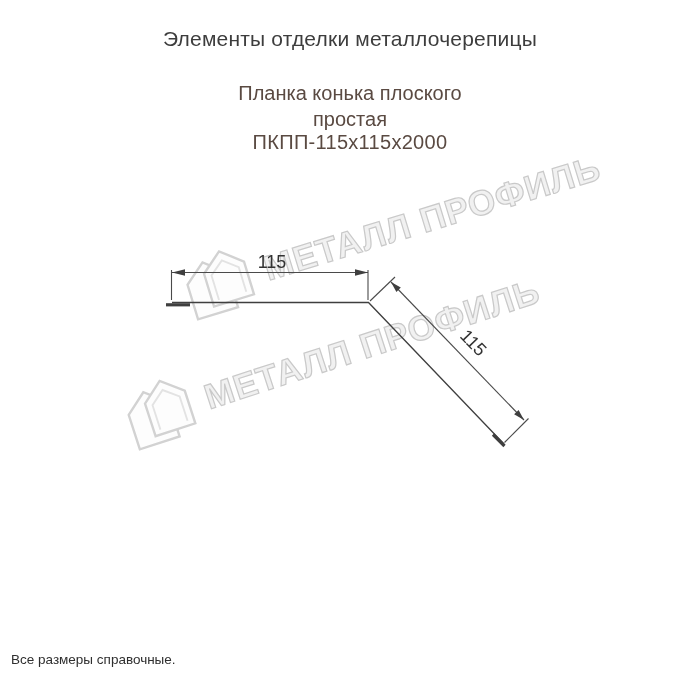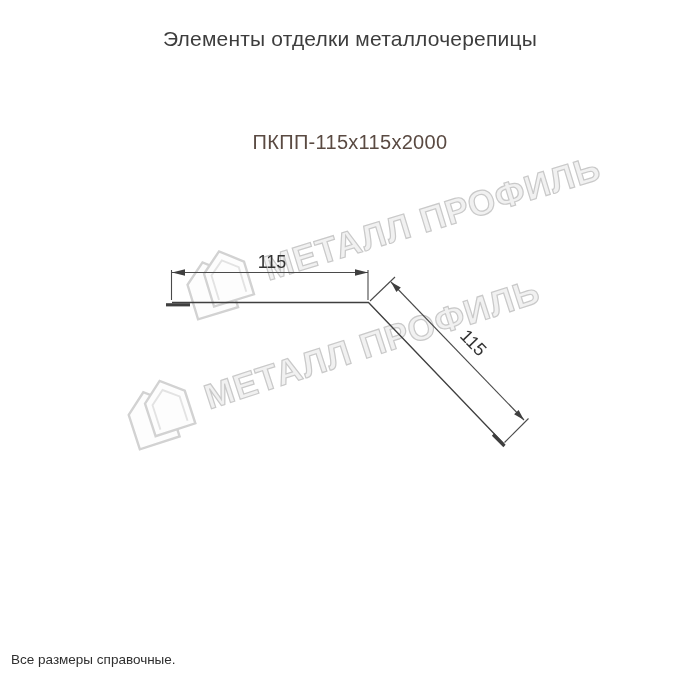--- a/index.html
+++ b/index.html
@@ -44,20 +44,24 @@
     font-size:13.5px;line-height:20px;color:#2f2f2f;
   }
 </style>
 </head>
 <body>
 
 <div class="page">
 
   <div class="title">Элементы отделки металлочерепицы</div>
 
+  <div class="subtitle">
+    <div>Планка конька плоского</div>
+    <div>простая</div>
+  </div>
 
   <div class="model">ПКПП-115х115х2000</div>
 
   <div class="watermark wm-upper">
     <svg class="wm-icon" width="76" height="76" viewBox="0 0 80 76">
       <path d="M6,68 L6,30 L28,12 L50,30 L50,68 Z" fill="#fdfdfd" stroke="#d2d2d2" stroke-width="2.5"></path>
       <path d="M26,60 L26,24 L48,6 L70,24 L70,60 Z" fill="#fdfdfd" stroke="#d2d2d2" stroke-width="2.5"></path>
       <path d="M33,55 L33,28 L48,16 L63,28 L63,55" fill="none" stroke="#e3e3e3" stroke-width="2"></path>
     </svg>
     <span class="wm-text">МЕТАЛЛ ПРОФИЛЬ</span>

